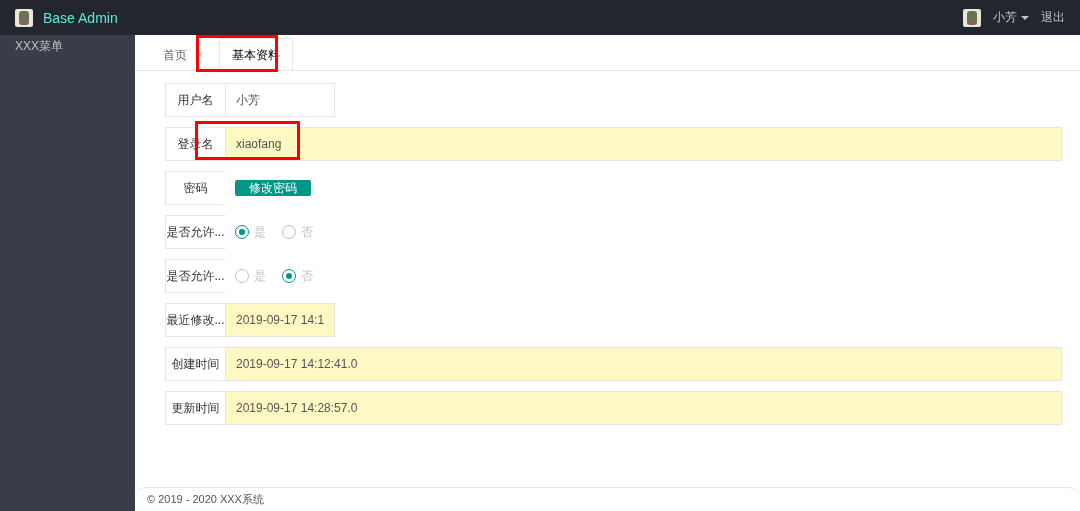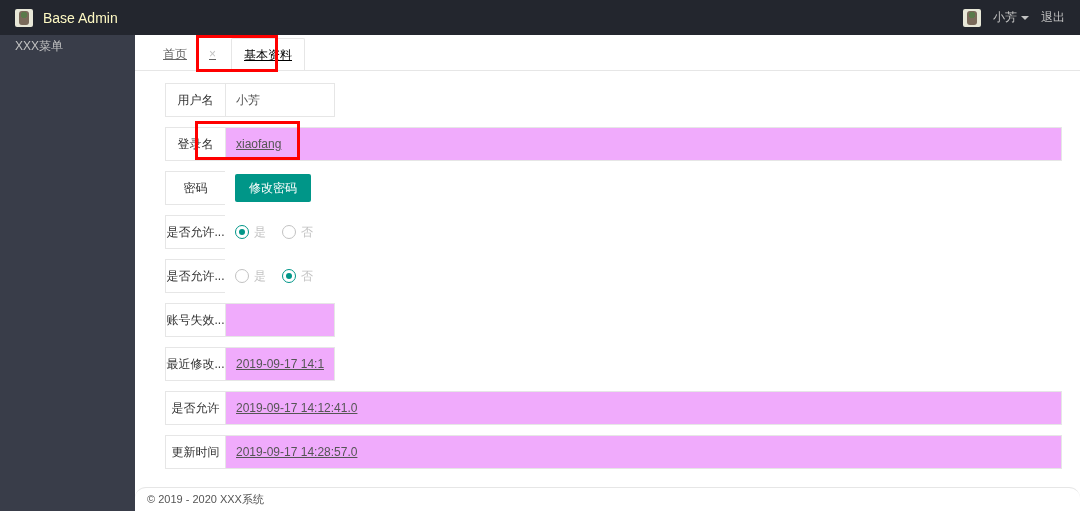--- a/index.html
+++ b/index.html
@@ -1,45 +1,45 @@
 <!DOCTYPE html>
 <html><head>
 <meta charset="utf-8">
 <style>
 * { box-sizing: border-box; margin: 0; padding: 0; }
 body { font-family: Arial, "Microsoft YaHei", sans-serif; font-size: 12px; background: #f2f2f2; width: 1080px; height: 511px; overflow: hidden; }
 .header { background: #23262e; height: 35px; display: flex; align-items: center; justify-content: space-between; padding: 0 15px; color: #c2c2c2; }
 .header-left { display: flex; align-items: center; gap: 10px; }
 .logo { width: 18px; height: 18px; background: #e8e8d8; border-radius: 2px; position: relative; }
 .logo::before { content: ""; position: absolute; top: 2px; left: 4px; width: 10px; height: 14px; background: radial-gradient(circle at 5px 4px, #5a7a4a 3px, transparent 3px), linear-gradient(#7a6a5a, #7a6a5a); border-radius: 3px; }
-.brand-name { color: #fef9c3; font-size: 14px; }
+.brand-name { color: #5eead4; font-size: 14px; }
 .header-right { display: flex; align-items: center; gap: 12px; }
 .header-right .username { color: #c2c2c2; }
 .header-right .caret { display: inline-block; width: 0; height: 0; border-left: 4px solid transparent; border-right: 4px solid transparent; border-top: 4px solid #c2c2c2; margin-left: 4px; vertical-align: middle; }
 .header-right a { color: #c2c2c2; text-decoration: none; cursor: pointer; }
 .body-wrap { display: flex; height: calc(511px - 35px); }
 .sidebar { width: 135px; background: #393d49; color: #c2c2c2; }
 .menu-item { padding: 3px 15px; font-size: 12px; cursor: pointer; }
 .main { flex: 1; background: #fff; display: flex; flex-direction: column; position: relative; }
 .tabs { height: 36px; border-bottom: 1px solid #e6e6e6; display: flex; align-items: flex-end; padding-left: 15px; background: #fff; }
-.tab { height: 32px; line-height: 32px; padding: 0 12px; border: 1px solid transparent; border-bottom: none; margin-right: 2px; background: #fff; border-radius: 2px 2px 0 0; font-size: 12px; color: #666; display: flex; align-items: flex-end; gap: 22px; cursor: pointer; text-decoration: underline; }
+.tab { height: 32px; line-height: 32px; padding: 0 12px; border: 1px solid transparent; border-bottom: none; margin-right: 2px; background: #fff; border-radius: 2px 2px 0 0; font-size: 12px; color: #666; display: flex; align-items: flex-start; gap: 10px; cursor: pointer; }
 .tab.active { border-color: #e6e6e6; color: #000; flex-direction: column; }
 .tab .close { color: #c2c2c2; font-size: 12px; }
 .form-area { flex: 1; overflow-y: auto; overflow-x: auto; padding: 12px 18px 8px 18px; scrollbar-width: thin; }
 .form-row { display: flex; align-items: stretch; margin-bottom: 10px; min-height: 34px; padding-left: 12px; }
 .form-label { flex: 0 0 60px; border: 1px solid #e6e6e6; border-right: none; display: flex; align-items: center; justify-content: center; font-size: 12px; color: #333; background: #fff; }
-.form-input { border: 1px solid #e6e6e6; height: 34px; padding: 0 10px; font-size: 12px; color: #555; outline: none; background: #f0abfc; text-decoration: underline; }
+.form-input { border: 1px solid #e6e6e6; height: 34px; padding: 0 10px; font-size: 12px; color: #555; outline: none; background: #fef9c3; }
 .form-input.full { flex: 1; }
 .form-static { border: 1px solid #e6e6e6; height: 34px; padding: 0 10px; font-size: 12px; color: #555; display: flex; align-items: center; background: #fff; }
 .radio-row { display: flex; align-items: center; padding-left: 10px; gap: 16px; }
 .radio-item { display: flex; align-items: center; gap: 5px; color: #c2c2c2; font-size: 12px; }
 .radio-circle { width: 14px; height: 14px; border: 1px solid #c2c2c2; border-radius: 50%; position: relative; }
 .radio-circle.selected::after { content: ""; position: absolute; top: 3px; left: 3px; width: 6px; height: 6px; border-radius: 50%; background: #009688; }
 .radio-circle.selected { border-color: #009688; }
-.btn-teal { background: #009688; color: #fff; border: none; padding: 0 14px; height: 28px; font-size: 12px; cursor: pointer; border-radius: 2px; margin-left: 10px; align-self: center; }
+.btn-teal { background: #009688; color: #fff; border: none; padding: 0 14px; height: 16px; font-size: 12px; cursor: pointer; border-radius: 2px; margin-left: 10px; align-self: center; }
 .highlight-box { position: absolute; border: 3px solid #ff0000; pointer-events: none; z-index: 10; }
 .footer { height: 24px; border-top: 1px solid #e6e6e6; display: flex; align-items: center; padding: 0 12px; font-size: 11px; color: #555; background: #fff; border-radius: 11px; }
 input::placeholder { color: #b2b2b2; }
 .form-area::-webkit-scrollbar { width: 12px; height: 12px; }
 .form-area::-webkit-scrollbar-track { background: #f1f1f1; }
 .form-area::-webkit-scrollbar-thumb { background: #c1c1c1; }
 </style>
 </head>
 <body>
 
@@ -113,32 +113,28 @@
               <span>是</span>
             </div>
           <div class="radio-item">
               <span class="radio-circle selected"></span>
               <span>否</span>
             </div>
         </div>
       </div>
 
 
-      <div class="form-row">
-        <div class="form-label">账号失效...</div>
-        <input class="form-input" style="width: 110px;">
-      </div>
 
       <div class="form-row">
         <div class="form-label">最近修改...</div>
         <input class="form-input" style="width: 110px;" value="2019-09-17 14:12:41.0">
       </div>
 
       <div class="form-row">
-        <div class="form-label">是否允许</div>
+        <div class="form-label">创建时间</div>
         <input class="form-input full" disabled="" value="2019-09-17 14:12:41.0" style="">
       </div>
 
       <div class="form-row">
         <div class="form-label">更新时间</div>
         <input class="form-input full" disabled="" value="2019-09-17 14:28:57.0" style="">
       </div>
 
     </div>
 

